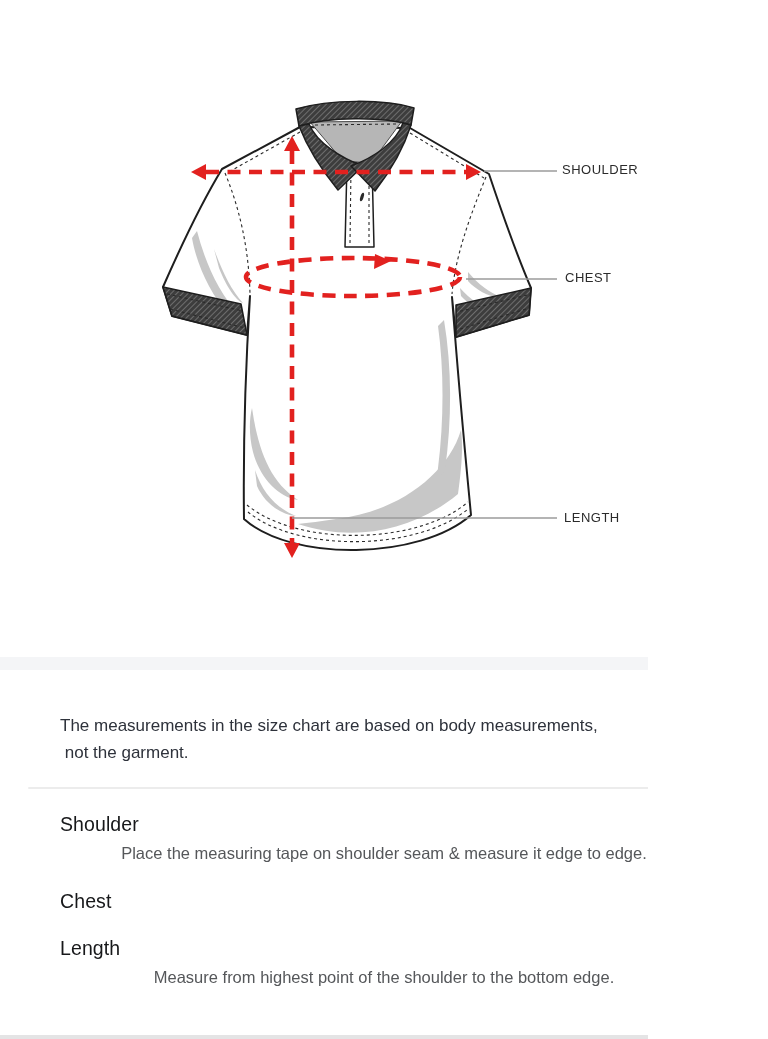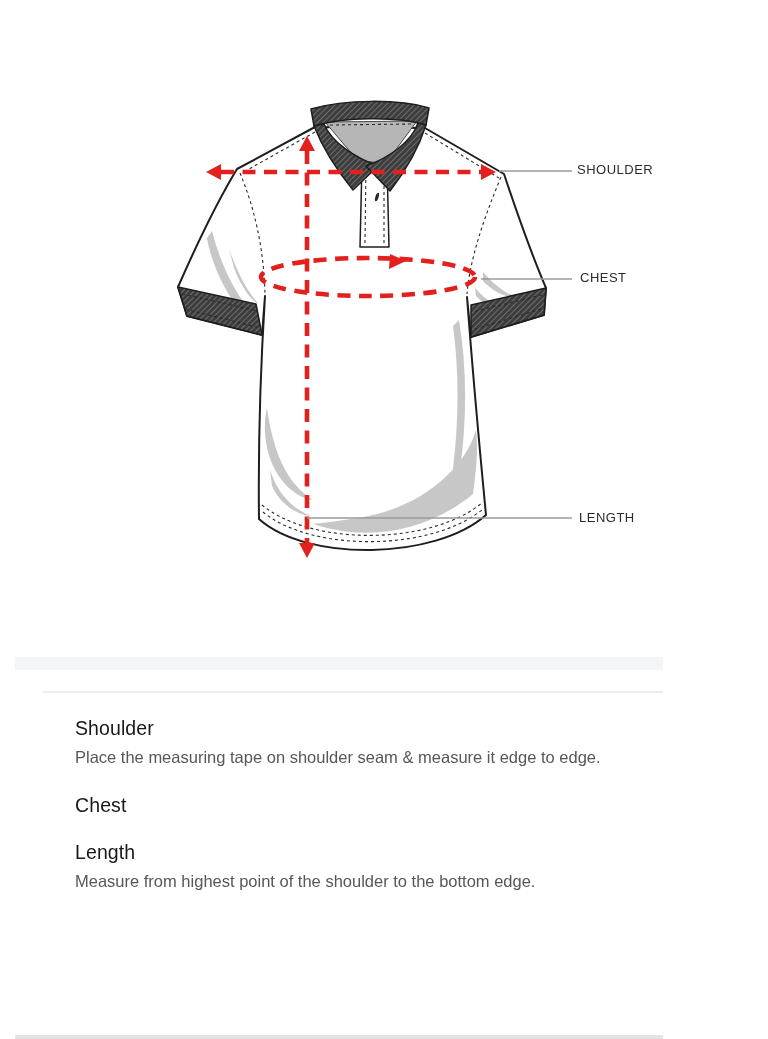--- a/index.html
+++ b/index.html
@@ -1,31 +1,31 @@
 <!DOCTYPE html>
 <html style="--accent: #e2211f; --leader: #9b9b9b; --divider_band: #f4f5f7; --rule: #ececec;"><head>
 <meta charset="utf-8">
 <style>
   html,body{margin:0;padding:0;background:#fff;}
   .page{position:relative;width:648px;height:1039px;background:#fff;overflow:hidden;
-        font-family:"Liberation Sans",sans-serif;margin-left:15px;}
+        font-family:"Liberation Sans",sans-serif;}
   .figure{position:absolute;top:0;left:0;width:768px;height:657px;}
   .figure svg{position:absolute;top:0;left:0;}
   .diag-label{position:absolute;font-size:13px;letter-spacing:.5px;color:#2b2b2b;}
   .lbl-shoulder{left:562px;top:162px;}
   .lbl-chest{left:565px;top:270px;}
   .lbl-length{left:564px;top:510px;}
   .band{position:absolute;top:657px;left:0;width:768px;height:13px;background:var(--divider_band,#f4f5f7);}
   .content{position:absolute;top:670px;left:0;width:768px;}
   .note{margin:42px 60px 0;font-size:17px;line-height:27px;color:#2e323b;}
   .note span{display:block;white-space:pre-wrap;}
   .rule{height:2px;background:var(--rule,#ececec);border:0;border-radius:2px;margin:21px 28px 0;}
   .section{margin:23px 60px 0;}
   .section h3{margin:0;font-size:19.5px;font-weight:500;color:#17181a;letter-spacing:.1px;line-height:24px;}
-  .section p{margin:4px 0 0;font-size:16.5px;line-height:26px;color:#55575a;max-width:648px;}
+  .section p{margin:4px 0 0;font-size:16.5px;line-height:26px;color:#55575a;max-width:648px;text-align:center;}
   .section.sec-chest p{max-width:618px;}
   .cutoff{position:absolute;bottom:0;left:0;width:768px;height:4px;background:#cdced0;opacity:.55;}
   
   .outline{fill:#ffffff;stroke:#1e1e1e;stroke-width:2;stroke-linejoin:round;}
   .stitch{fill:none;stroke:#2a2a2a;stroke-width:1.1;stroke-dasharray:3 3;}
   .shade{fill:#c7c7c7;stroke:none;}
   .hatchfill{fill:url(#xhatch);stroke:#1e1e1e;stroke-width:1.5;stroke-linejoin:round;}
   .red-dash{fill:none;stroke:var(--accent,#e2211f);stroke-width:4.6;stroke-dasharray:13 8.5;}
   .red-fill{fill:var(--accent,#e2211f);stroke:none;}
   .leader{fill:none;stroke:var(--leader,#9b9b9b);stroke-width:1.5;}
@@ -120,20 +120,24 @@
     </svg>
 
     <span class="diag-label lbl-shoulder">SHOULDER</span>
     <span class="diag-label lbl-chest">CHEST</span>
     <span class="diag-label lbl-length">LENGTH</span>
   </div>
 
   <div class="band"></div>
 
   <div class="content">
+    <div class="note">
+      <span>The measurements in the size chart are based on body measurements,</span>
+      <span> not the garment.</span>
+    </div>
 
     <hr class="rule">
 
     <div class="section sec-shoulder">
       <h3>Shoulder</h3>
       <p>Place the measuring tape on shoulder seam &amp; measure it edge to edge.</p>
     </div>
 
     <div class="section sec-chest">
       <h3>Chest</h3>

